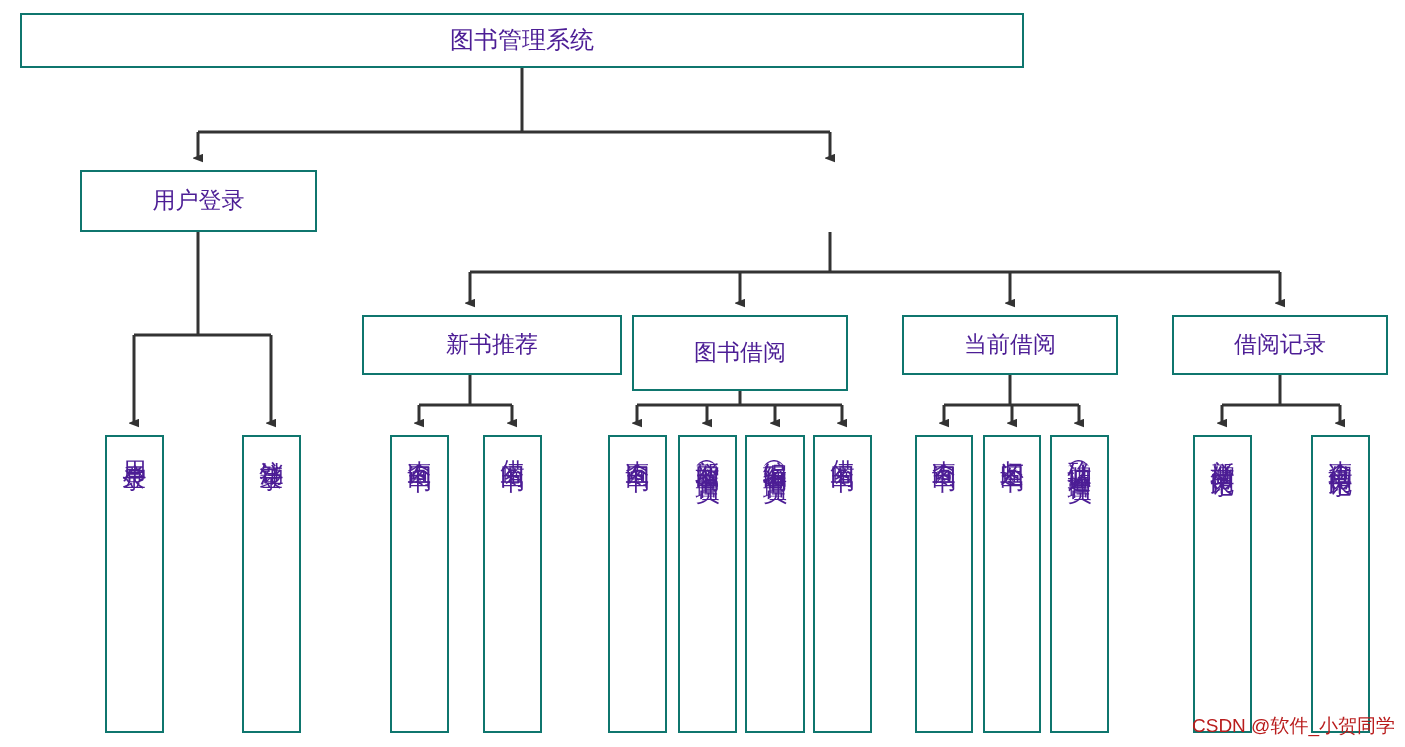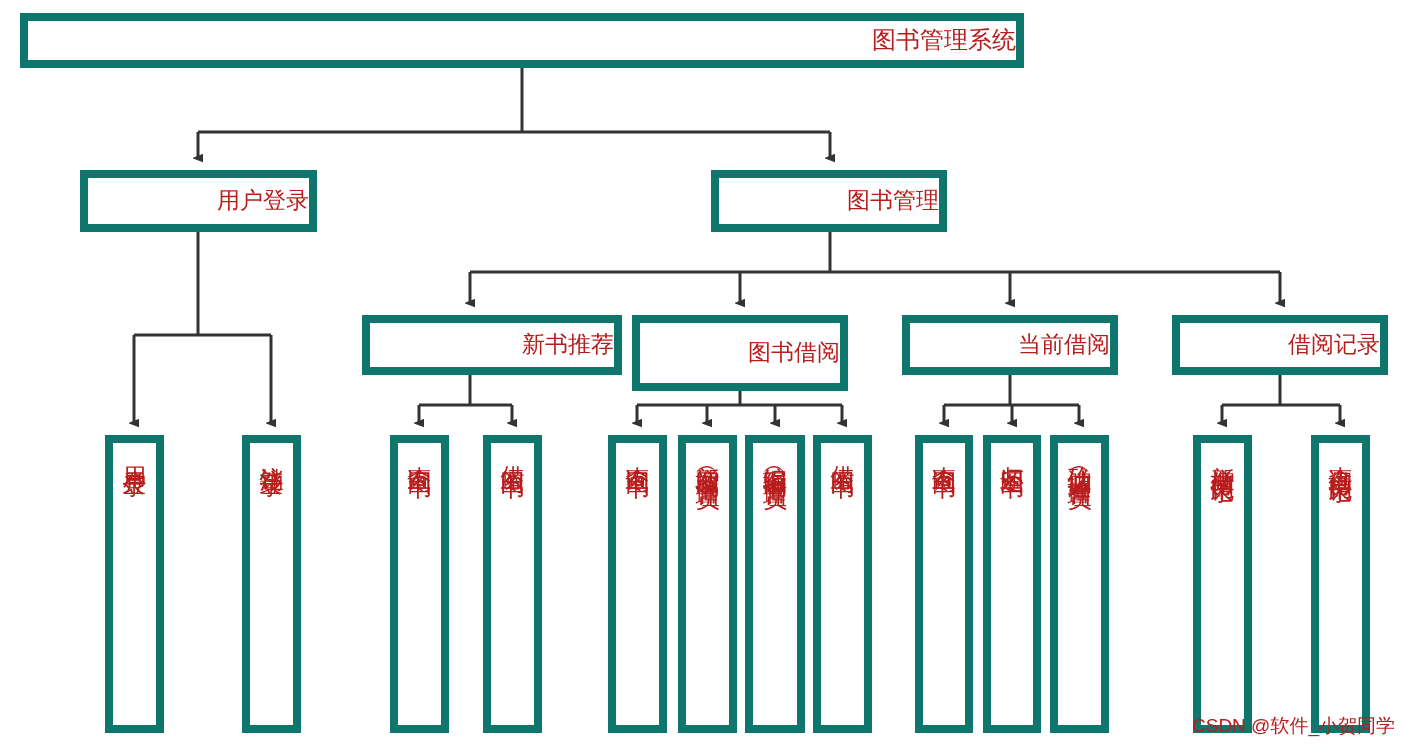--- a/index.html
+++ b/index.html
@@ -22,25 +22,25 @@
     left: 0;
     top: 0;
     width: 1405px;
     height: 747px;
     pointer-events: none;
   }
   .node {
     position: absolute;
     box-sizing: border-box;
     background: #ffffff;
-    border: 8px solid #0f766e;
+    border: 2px solid #0f766e;
     display: flex;
     align-items: center;
-    justify-content: flex-end;
-    color: #b91c1c;
+    justify-content: center;
+    color: #4c1d95;
     z-index: 2;
   }
   .node .label {
     display: block;
     text-align: center;
     line-height: 1.18;
     white-space: nowrap;
   }
   .node.horiz .label {
     font-size: 23px;
@@ -127,23 +127,20 @@
   </svg>
 
   <div class="node root horiz" style="left:20px; top:13px; width:1004px; height:55px;">
     <span class="label">图书管理系统</span>
   </div>
 
   <div class="node horiz" style="left:80px; top:170px; width:237px; height:62px;">
     <span class="label">用户登录</span>
   </div>
 
-  <div class="node horiz" style="left:711px; top:170px; width:236px; height:62px;">
-    <span class="label">图书管理</span>
-  </div>
 
   <div class="node horiz" style="left:362px; top:315px; width:260px; height:60px;">
     <span class="label">新书推荐</span>
   </div>
 
   <div class="node horiz" style="left:632px; top:315px; width:216px; height:76px;">
     <span class="label">图书借阅</span>
   </div>
 
   <div class="node horiz" style="left:1172px; top:315px; width:216px; height:60px;">

